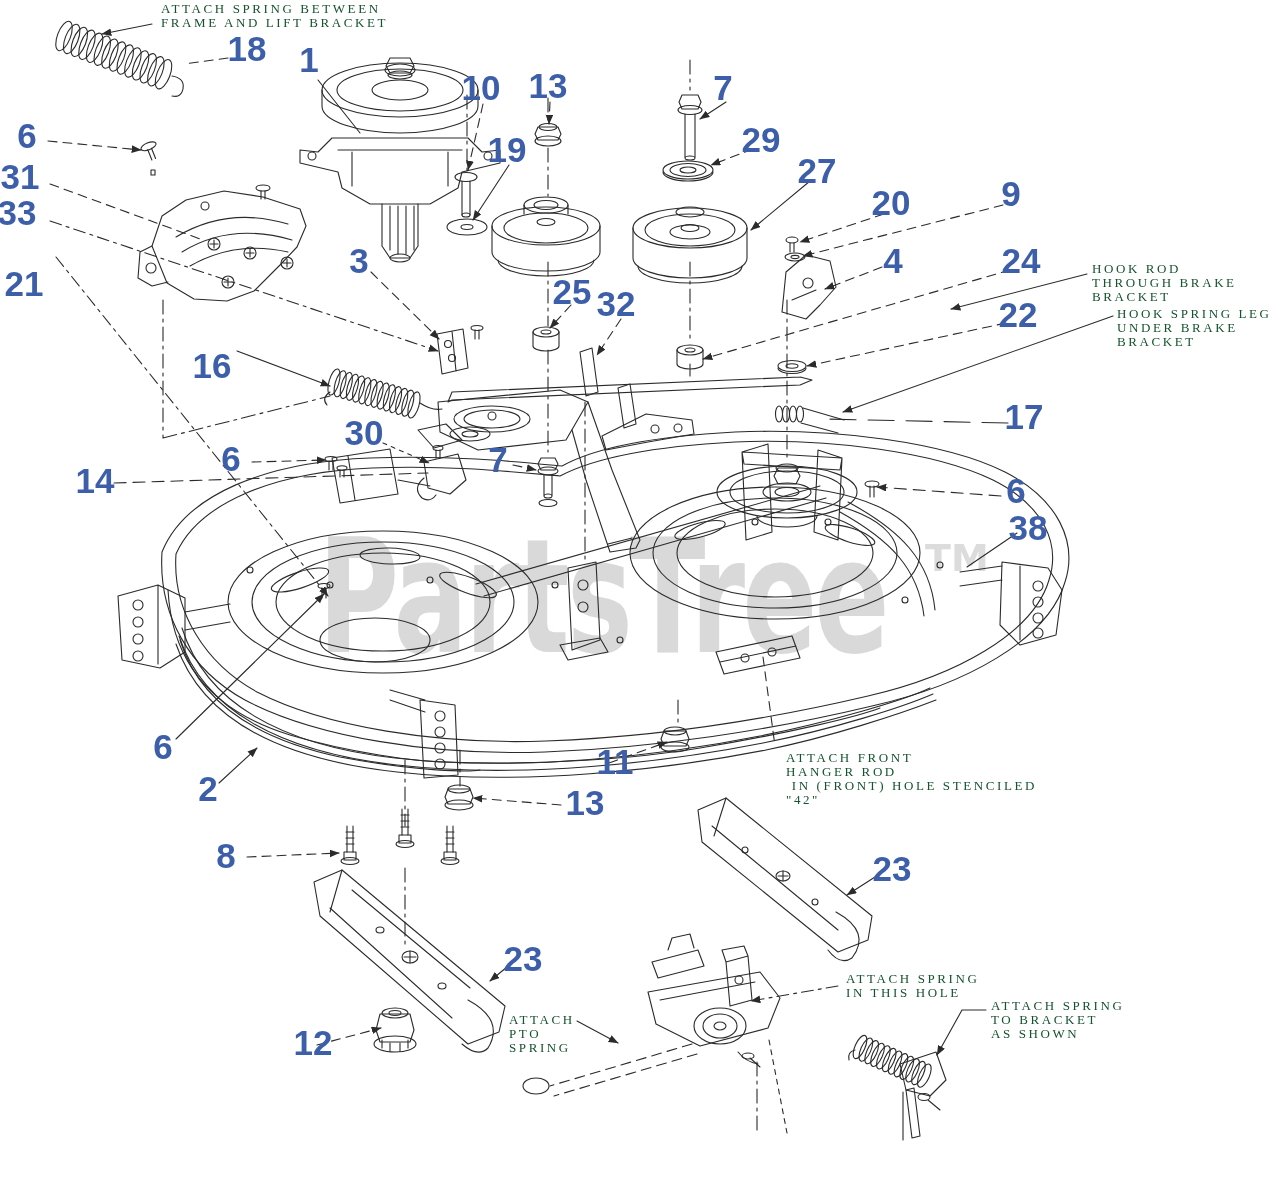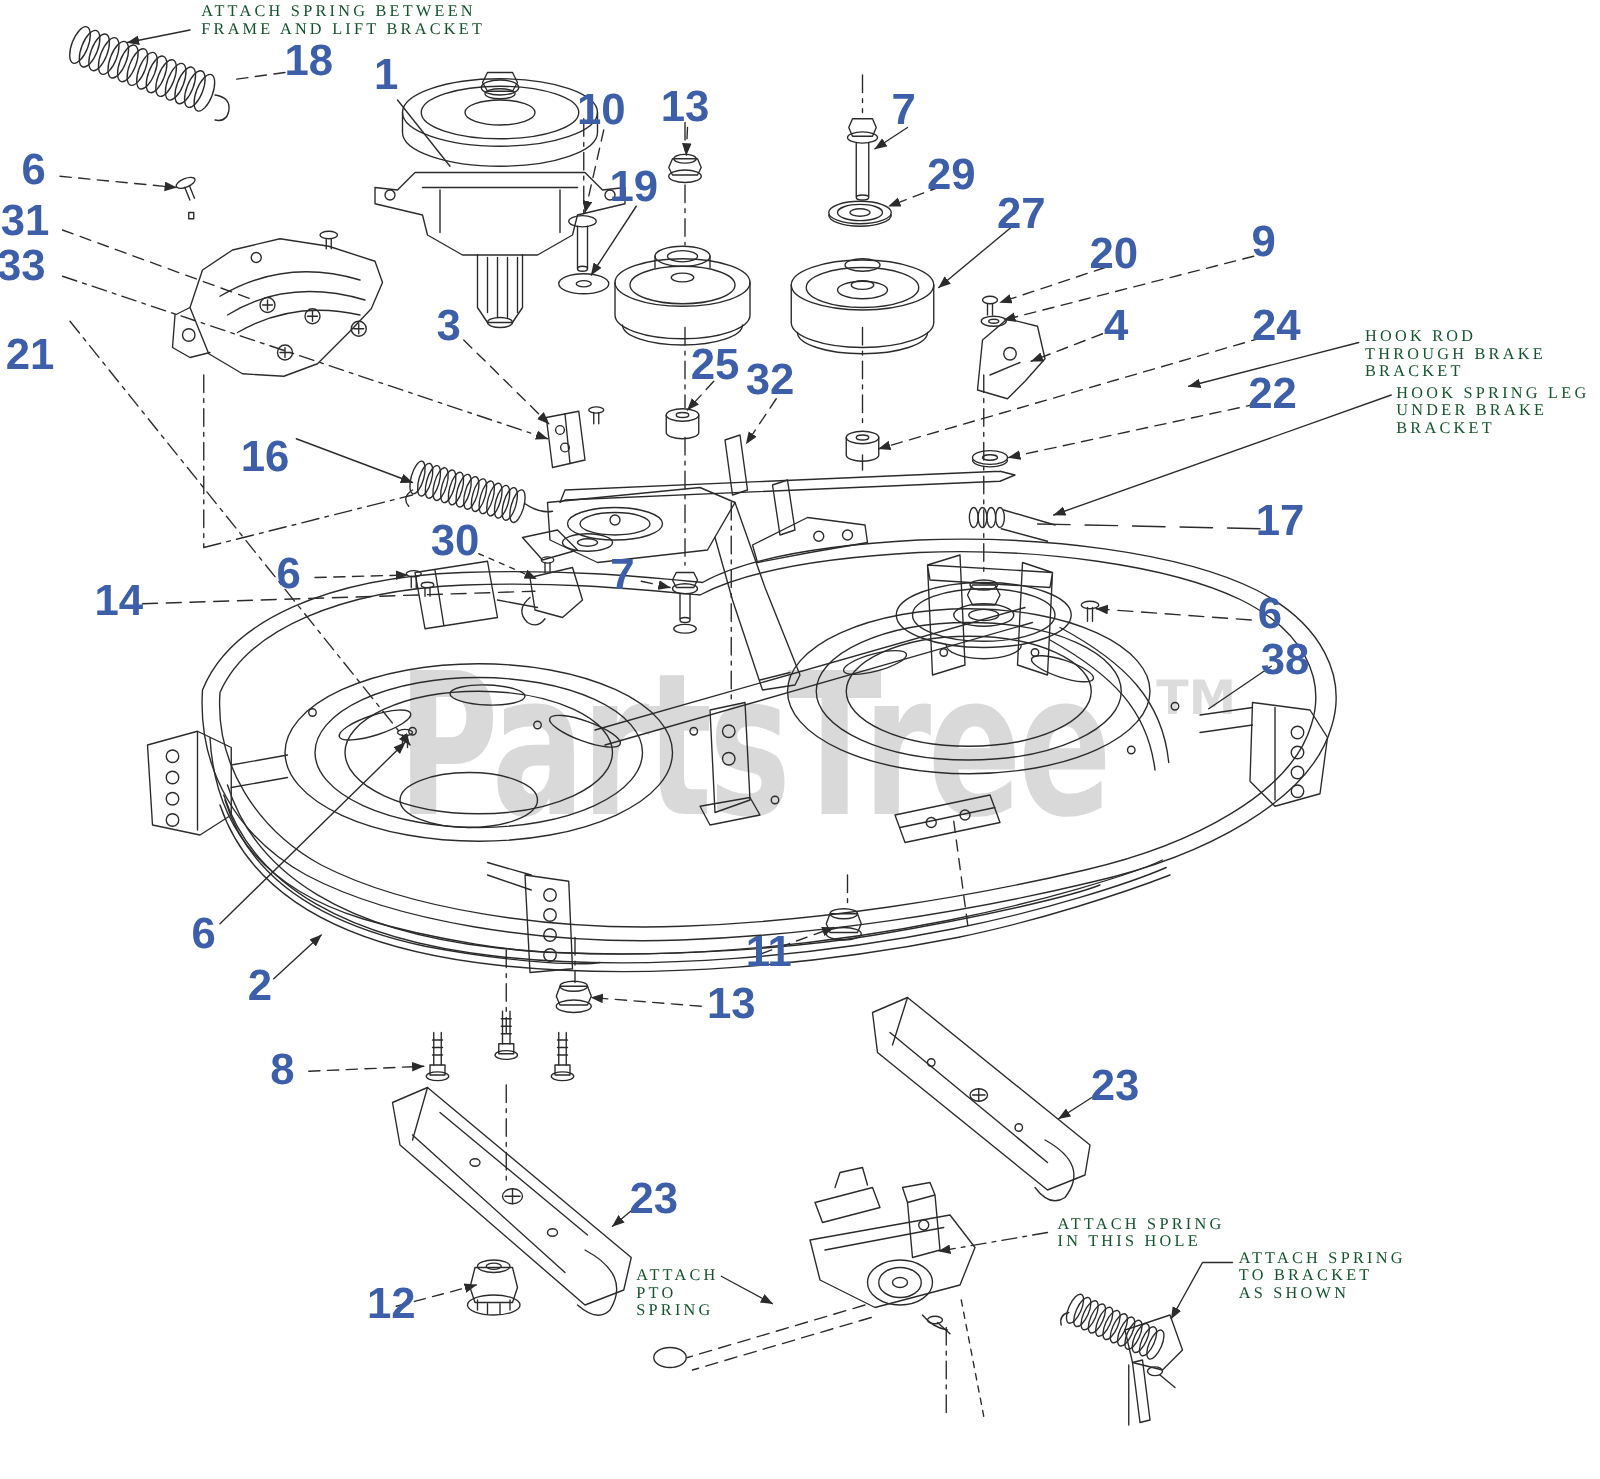--- a/index.html
+++ b/index.html
@@ -504,20 +504,24 @@
       <div class="callout" style="left: 523px; top: 959px;">23</div>
       <div class="callout" style="left: 294px; top: 1043px; margin-left: 19px;">12</div>
       <div class="annotation" style="left: 161px; top: 2px;">ATTACH SPRING BETWEEN
 FRAME AND LIFT BRACKET</div>
       <div class="annotation" style="left: 1092px; top: 262px;">HOOK ROD
 THROUGH BRAKE
 BRACKET</div>
       <div class="annotation" style="left: 1117px; top: 307px;">HOOK SPRING LEG
 UNDER BRAKE
 BRACKET</div>
+      <div class="annotation" style="left: 786px; top: 751px;">ATTACH FRONT
+HANGER ROD
+ IN (FRONT) HOLE STENCILED
+"42"</div>
       <div class="annotation" style="left: 509px; top: 1013px;">ATTACH
 PTO
 SPRING</div>
       <div class="annotation" style="left: 846px; top: 972px;">ATTACH SPRING
 IN THIS HOLE</div>
       <div class="annotation" style="left: 991px; top: 999px;">ATTACH SPRING
 TO BRACKET
 AS SHOWN</div>
     </div>
 </div>

